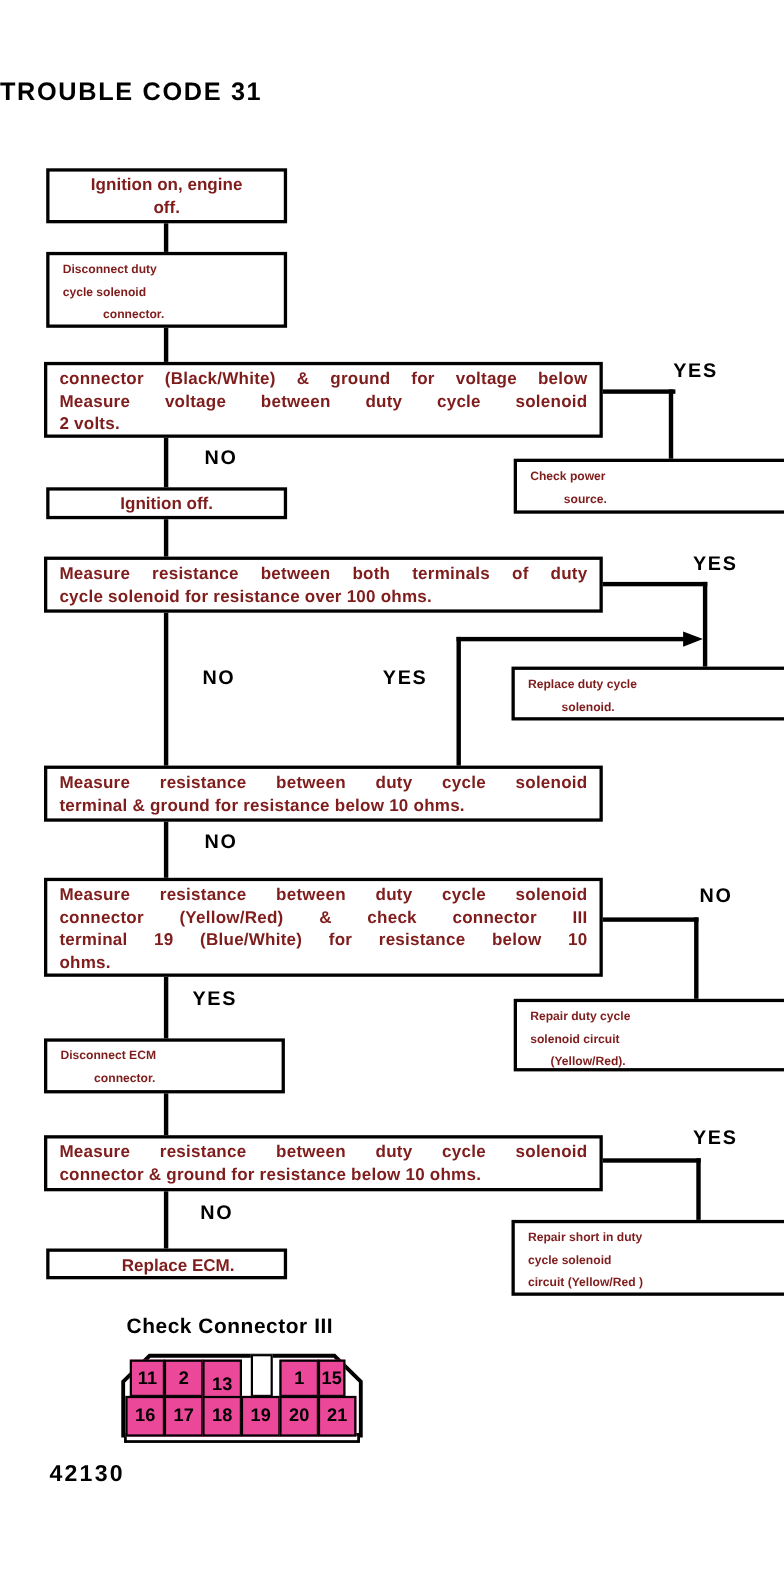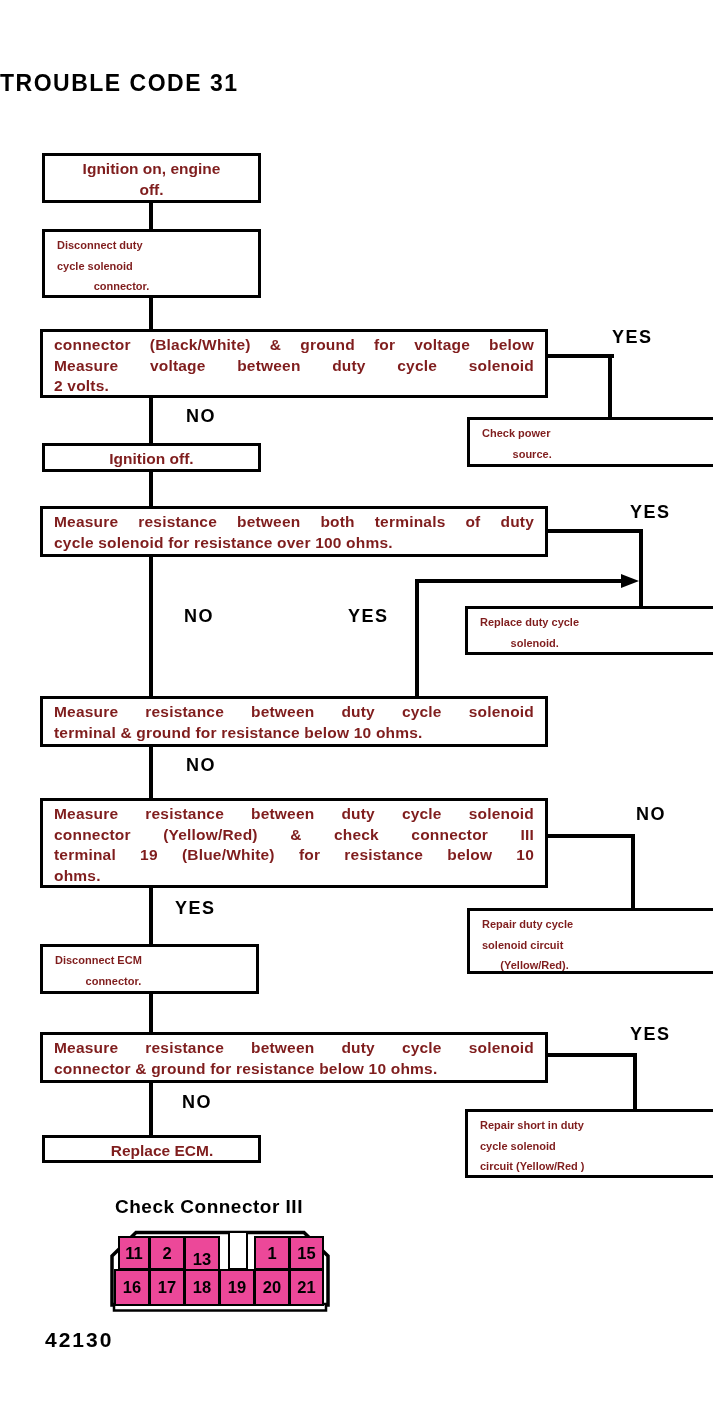--- a/index.html
+++ b/index.html
@@ -139,21 +139,21 @@
     <svg width="226" height="88" viewBox="0 0 226 88">
       <path d="M4 28 L28 4.5 L196 4.5 L220 28 L220 77 L4 77 Z" fill="#ffffff" stroke="#000" stroke-width="3.5"></path>
       <rect x="6" y="76" width="212" height="6.5" fill="#ffffff" stroke="#000" stroke-width="2.5"></rect>
     </svg>
 
     <div class="pin" style="left:10px;top:8px;width:32px;height:34px;">11</div>
     <div class="pin" style="left:41px;top:8px;width:36px;height:34px;">2</div>
     <div class="pin" style="left:76px;top:8px;width:36px;height:46px;">13</div>
     <div class="slot" style="left:120px;top:3px;width:20px;height:39px;"></div>
     <div class="pin" style="left:146px;top:8px;width:36px;height:34px;">1</div>
-    <div class="pin" style="left:181px;top:8px;width:35px;height:34px;">15</div>
+    <div class="pin" style="left:181px;top:8px;width:25px;height:34px;">15</div>
 
     <div class="pin" style="left:6px;top:41px;width:36px;height:37px;">16</div>
     <div class="pin" style="left:41px;top:41px;width:36px;height:37px;">17</div>
     <div class="pin" style="left:76px;top:41px;width:36px;height:37px;">18</div>
     <div class="pin" style="left:111px;top:41px;width:36px;height:37px;">19</div>
     <div class="pin" style="left:146px;top:41px;width:36px;height:37px;">20</div>
     <div class="pin" style="left:181px;top:41px;width:35px;height:37px;">21</div>
   </div>
 
   <div class="fignum">42130</div>

